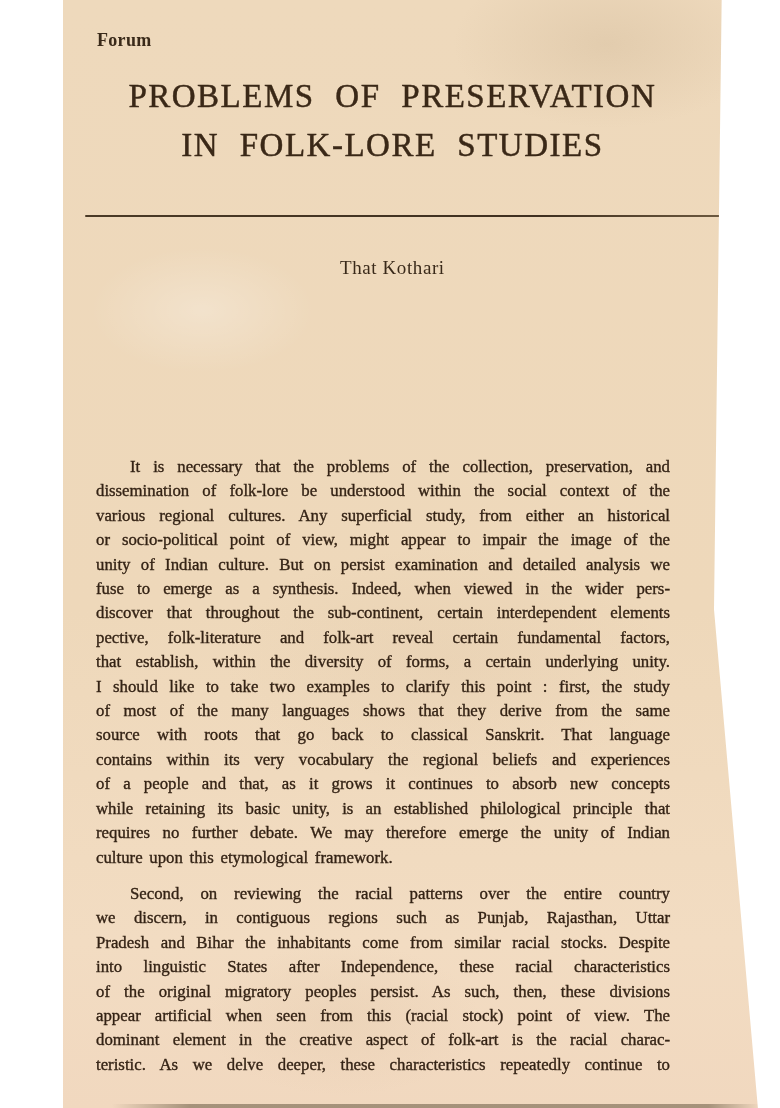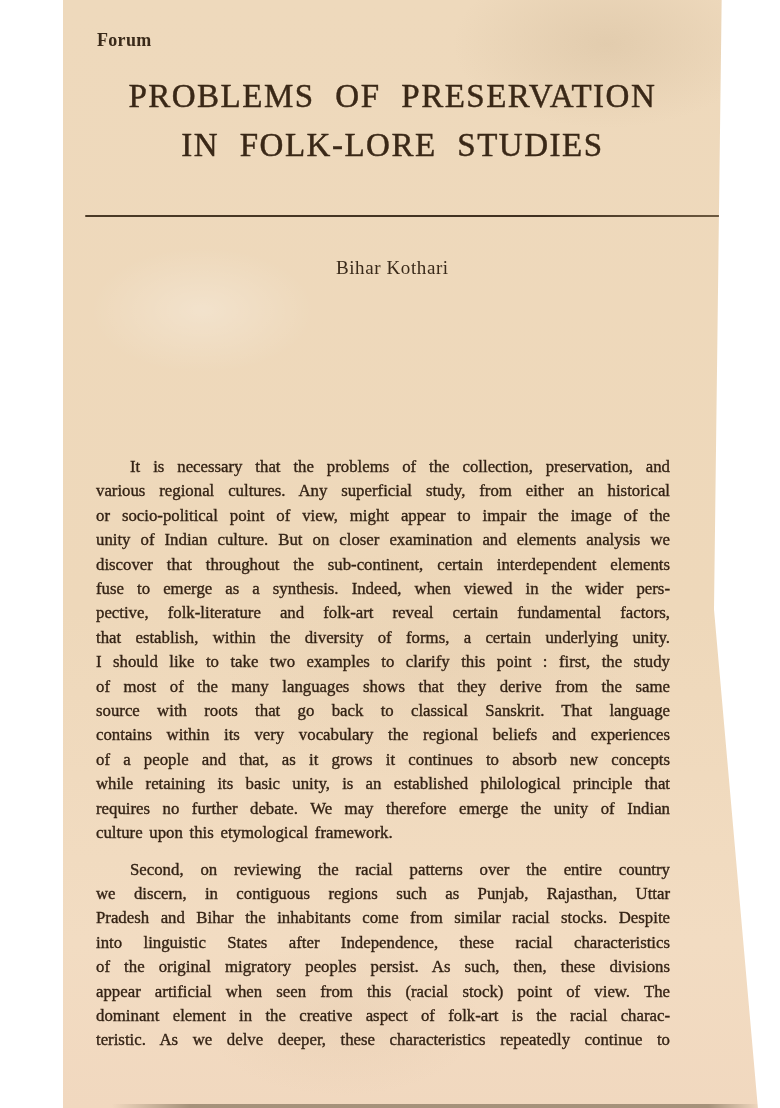--- a/index.html
+++ b/index.html
@@ -68,31 +68,32 @@
 
     <div class="forum">Forum</div>
 
     <div class="title">
       <div>PROBLEMS OF PRESERVATION</div>
       <div>IN FOLK-LORE STUDIES</div>
     </div>
 
     <div class="rule"></div>
 
-    <div class="author">Bihar Kothari</div>
+    <div class="author">That Kothari</div>
 
     <div class="bodytext">
 
       <div class="para">
         <div class="line indent">It is necessary that the problems of the collection, preservation, and</div>
+        <div class="line">dissemination of folk-lore be understood within the social context of the</div>
         <div class="line">various regional cultures. Any superficial study, from either an historical</div>
         <div class="line">or socio-political point of view, might appear to impair the image of the</div>
-        <div class="line">unity of Indian culture. But on closer examination and elements analysis we</div>
+        <div class="line">unity of Indian culture. But on persist examination and detailed analysis we</div>
+        <div class="line">fuse to emerge as a synthesis. Indeed, when viewed in the wider pers-</div>
         <div class="line">discover that throughout the sub-continent, certain interdependent elements</div>
-        <div class="line">fuse to emerge as a synthesis. Indeed, when viewed in the wider pers-</div>
         <div class="line">pective, folk-literature and folk-art reveal certain fundamental factors,</div>
         <div class="line">that establish, within the diversity of forms, a certain underlying unity.</div>
         <div class="line">I should like to take two examples to clarify this point : first, the study</div>
         <div class="line">of most of the many languages shows that they derive from the same</div>
         <div class="line">source with roots that go back to classical Sanskrit. That language</div>
         <div class="line">contains within its very vocabulary the regional beliefs and experiences</div>
         <div class="line">of a people and that, as it grows it continues to absorb new concepts</div>
         <div class="line">while retaining its basic unity, is an established philological principle that</div>
         <div class="line">requires no further debate. We may therefore emerge the unity of Indian</div>
         <div class="line flush-left">culture upon this etymological framework.</div>

